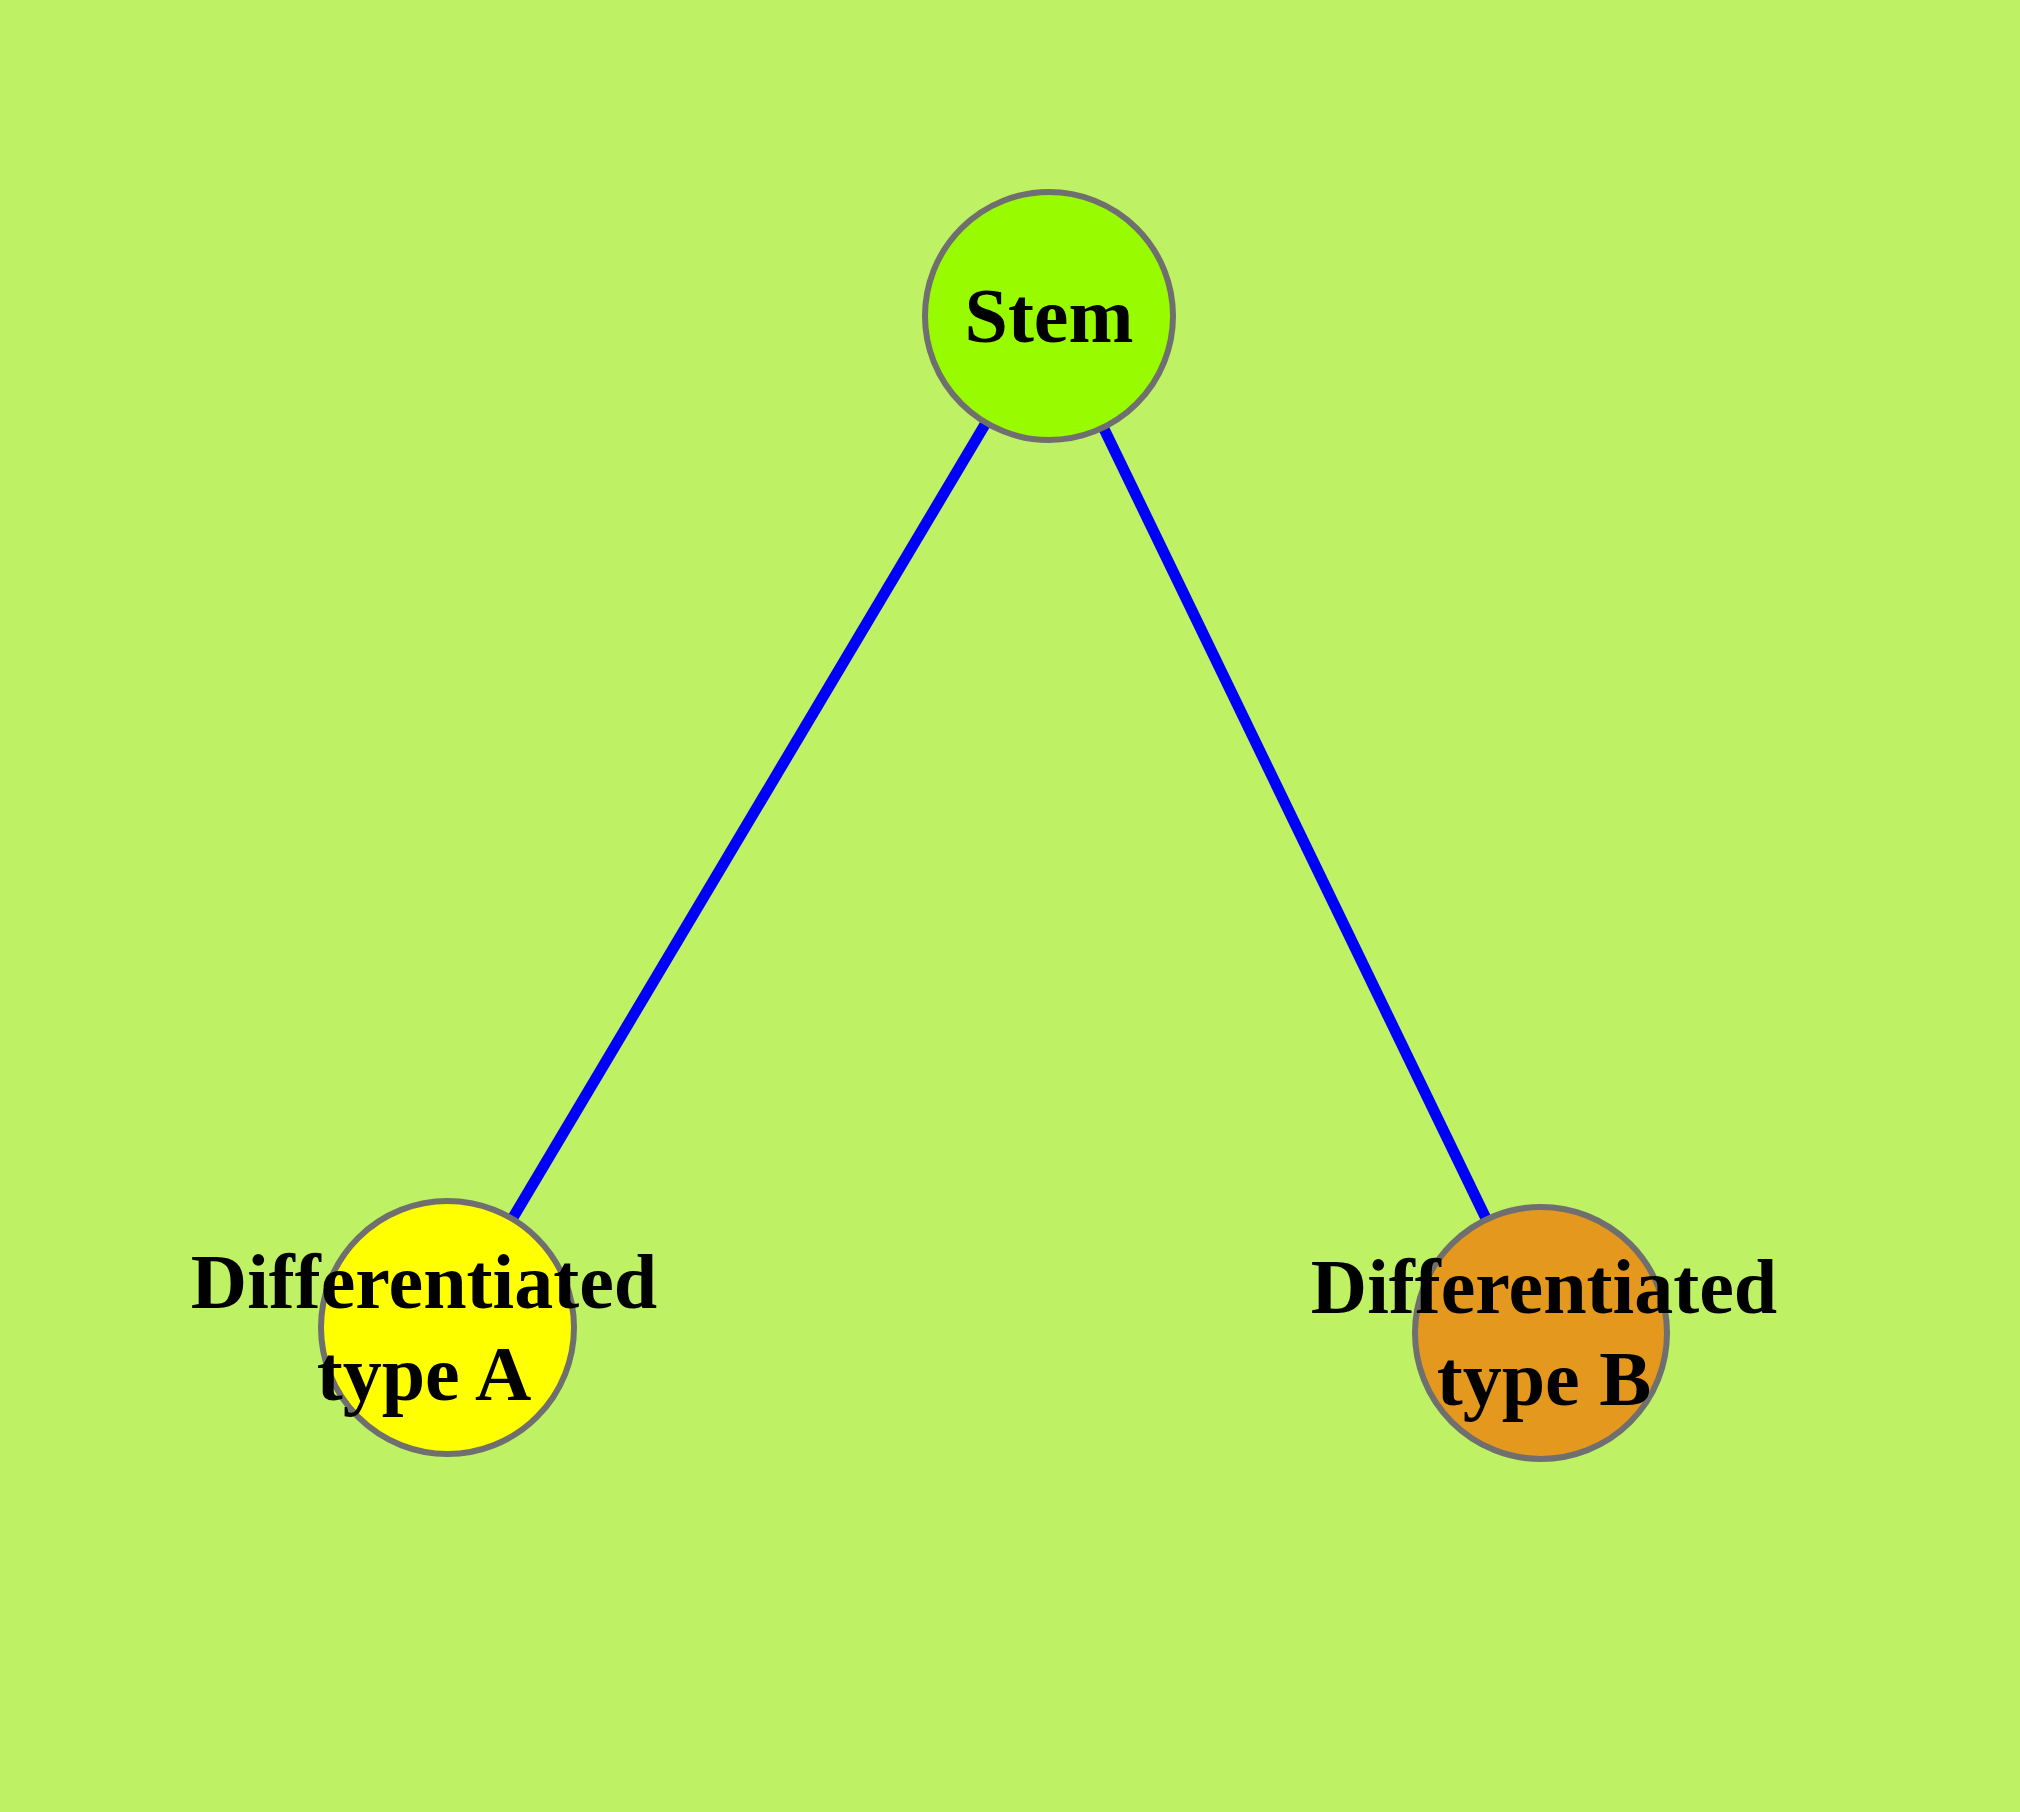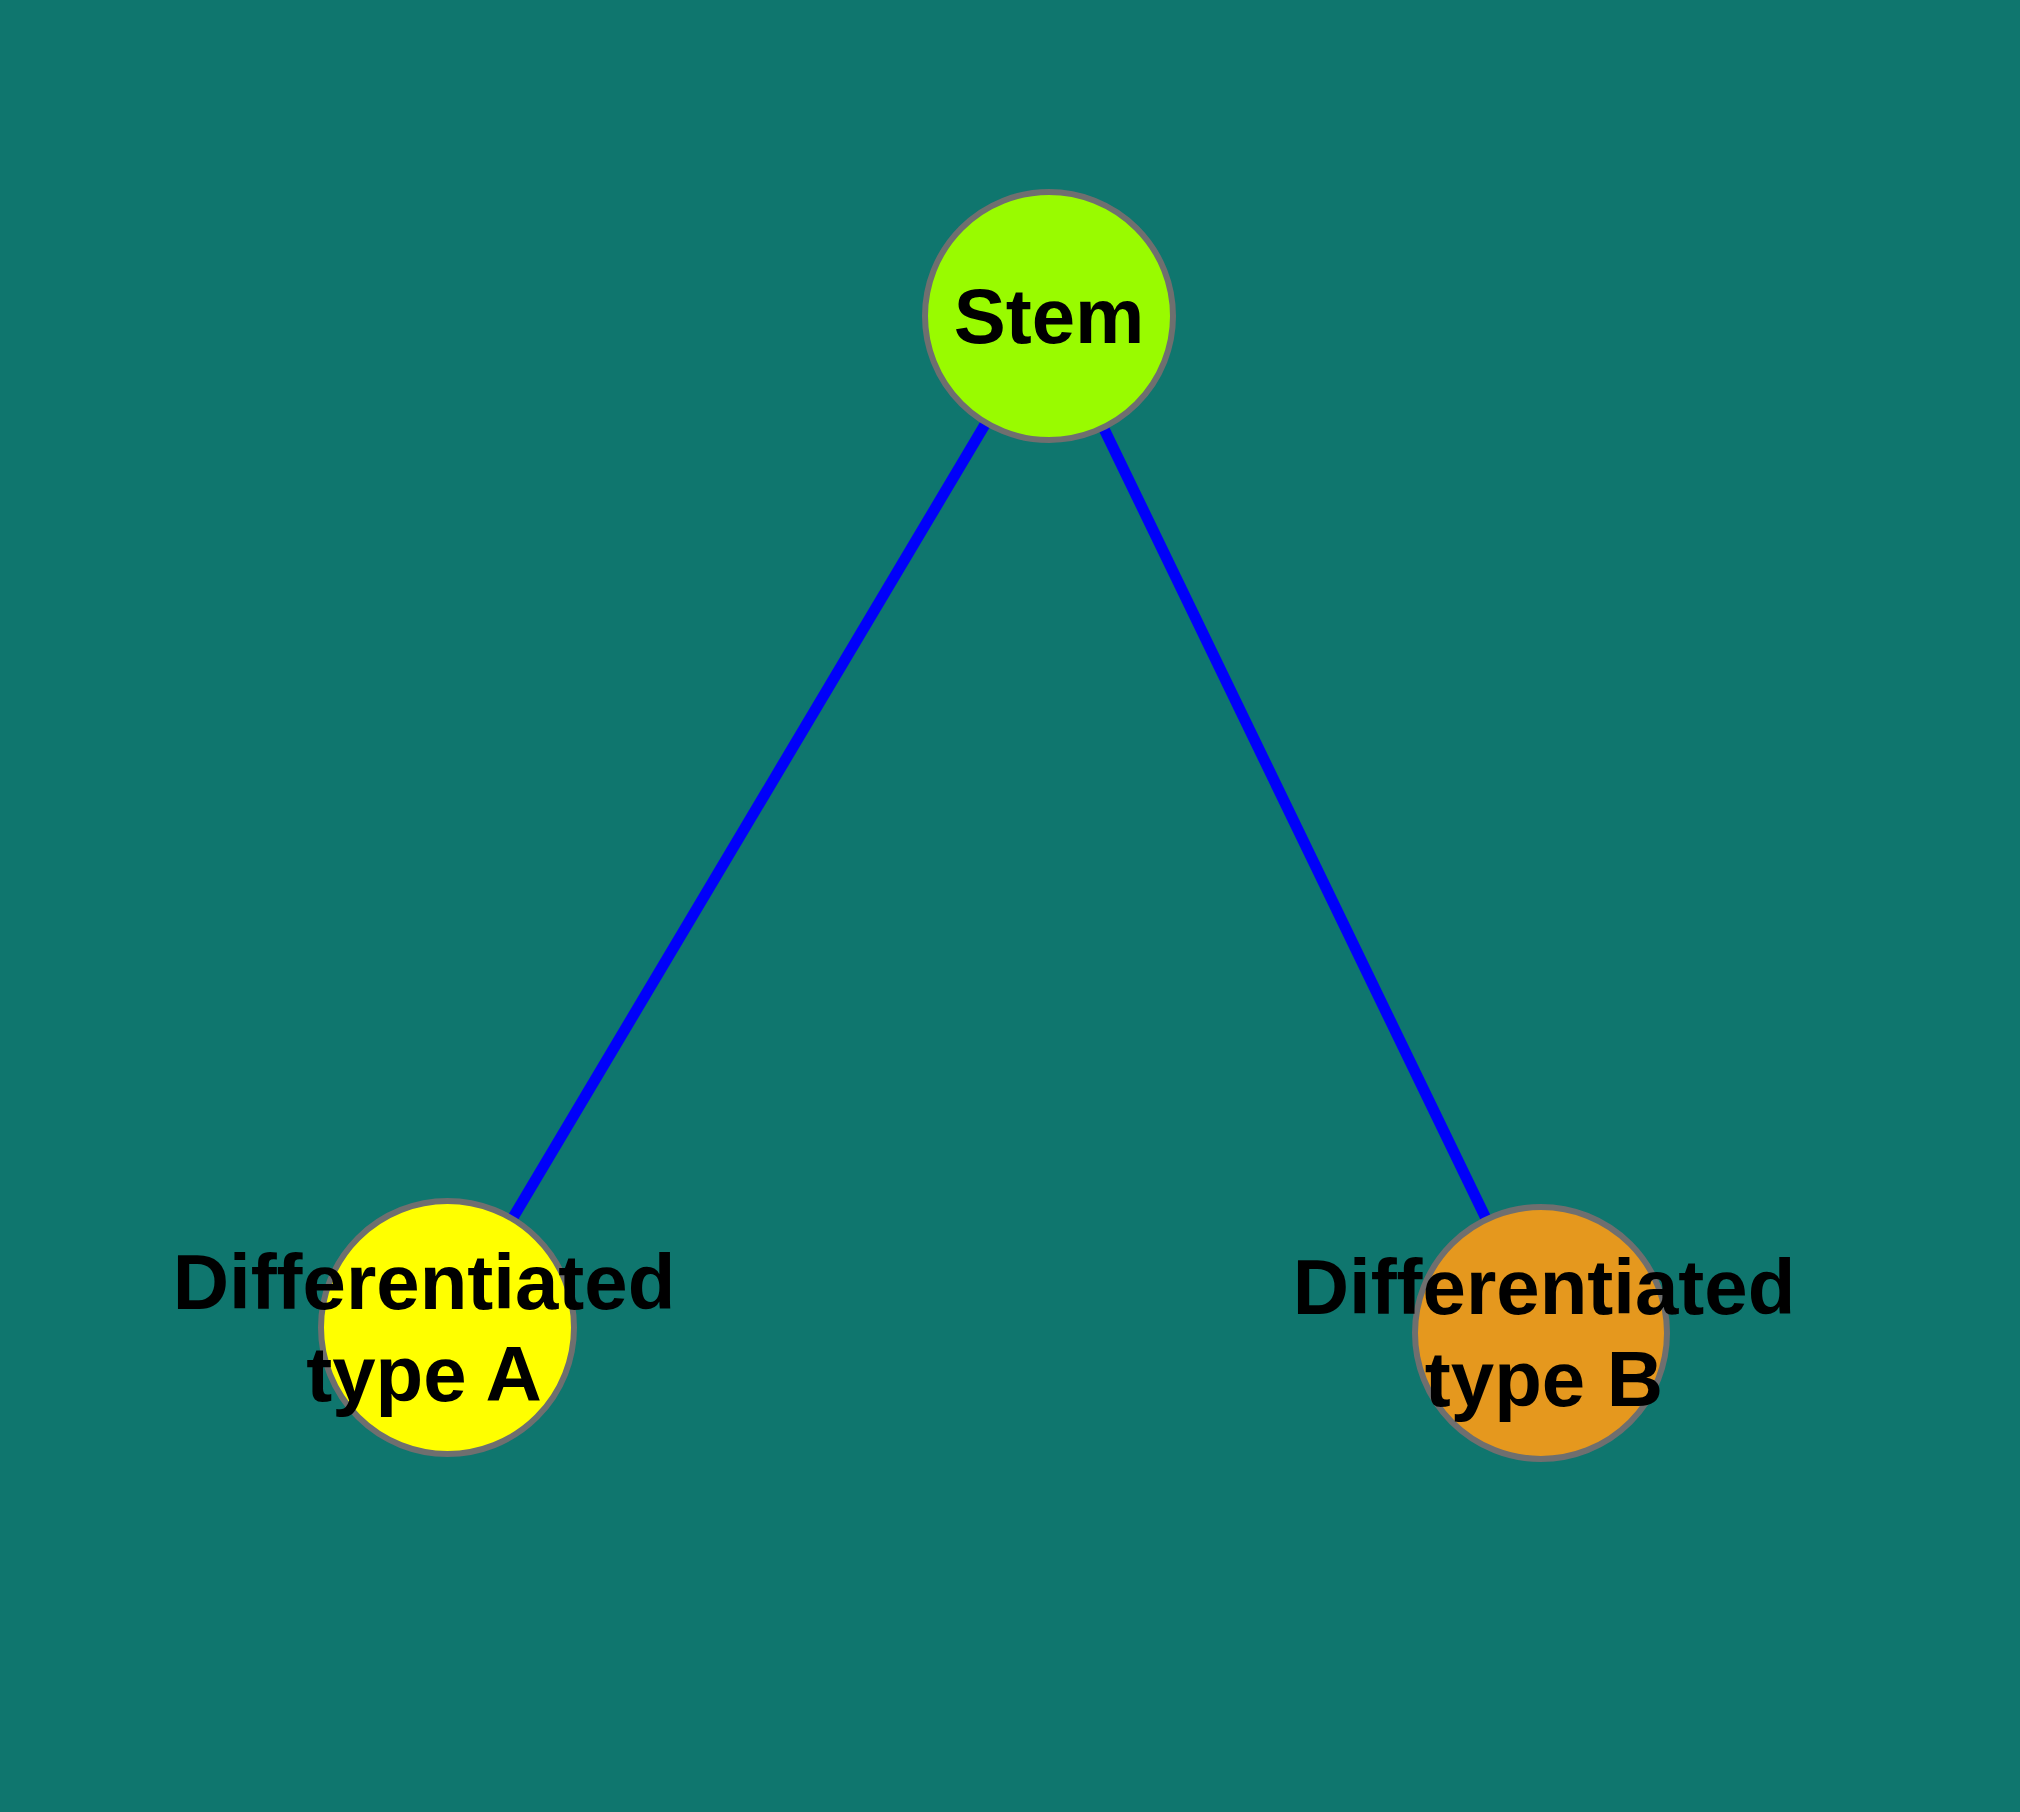--- a/index.html
+++ b/index.html
@@ -50,21 +50,21 @@
     white-space: pre-line;
     letter-spacing: 0;
   }
   .label-stem { left: 837px;  top: 270px;  width: 424px;  }
   .label-a    { left: 0px;    top: 1236px; width: 848px; }
   .label-b    { left: 1120px; top: 1241px; width: 848px; }
 </style>
 </head>
 <body>
 
-<div class="canvas" style="background-color: #0f766e;">
+<div class="canvas" style="background-color: #bef264; font-family: Liberation Serif, serif;">
 
   <svg class="edge-layer" viewBox="0 0 2384 2138" xmlns="http://www.w3.org/2000/svg">
     <line class="edge" x1="1238" y1="373" x2="528" y2="1566" style="stroke: rgb(0, 0, 250);"></line>
     <line class="edge" x1="1238" y1="373" x2="1818" y2="1572" style="stroke: rgb(0, 0, 250);"></line>
   </svg>
 
   <div class="node node-stem" style="background-color: rgb(153, 251, 0); border-color: rgb(111, 111, 111);"></div>
 
   <div class="node node-a" style="background-color: rgb(255, 255, 0); border-color: rgb(111, 111, 111);"></div>
 

